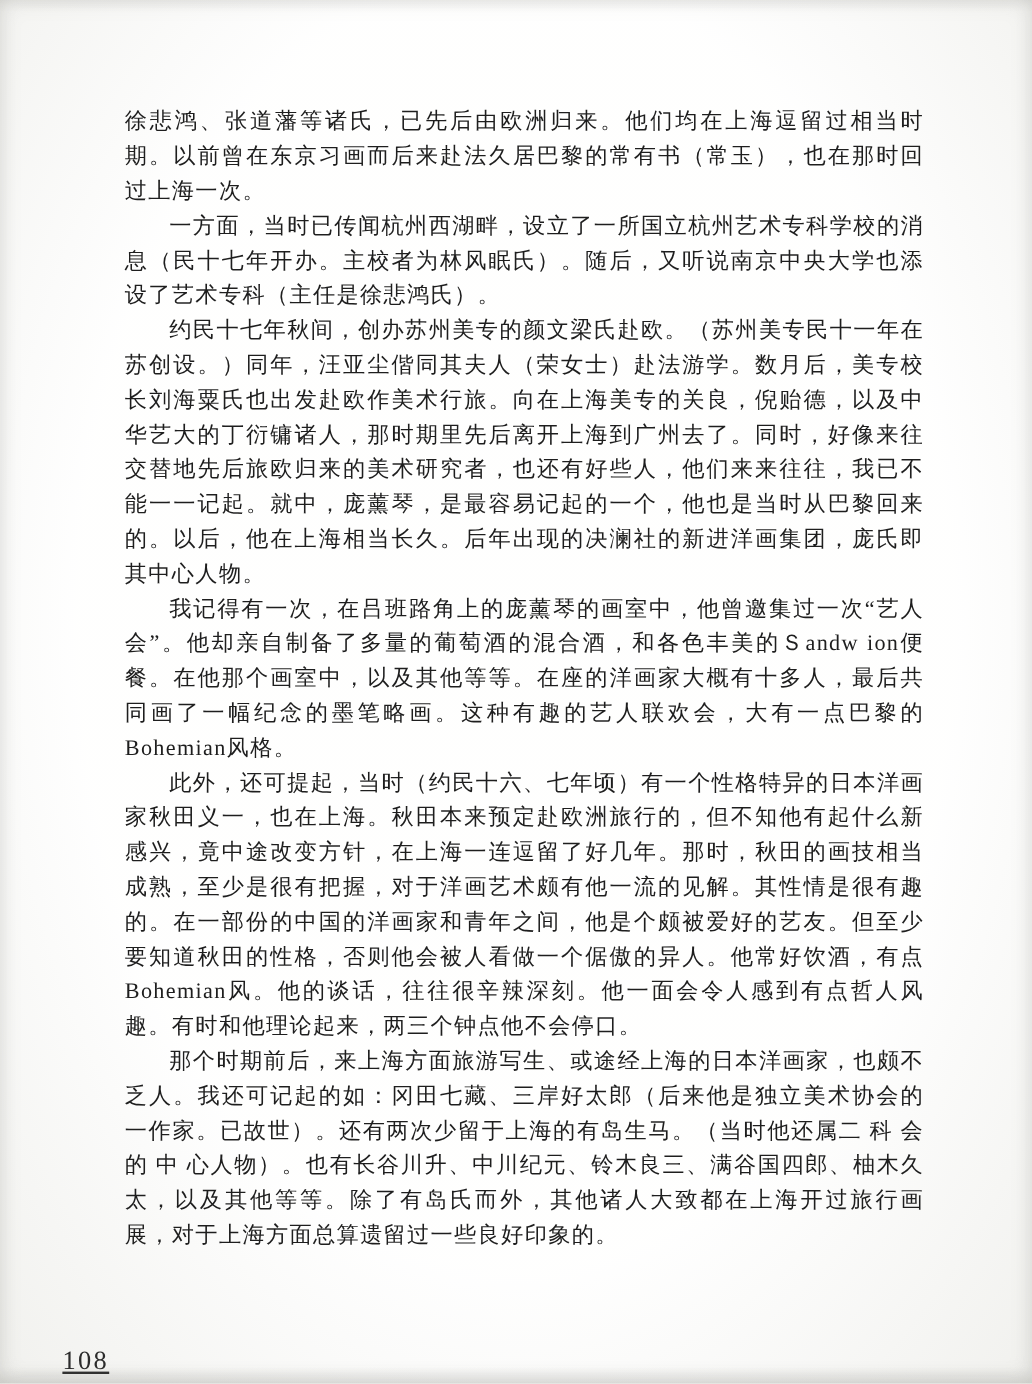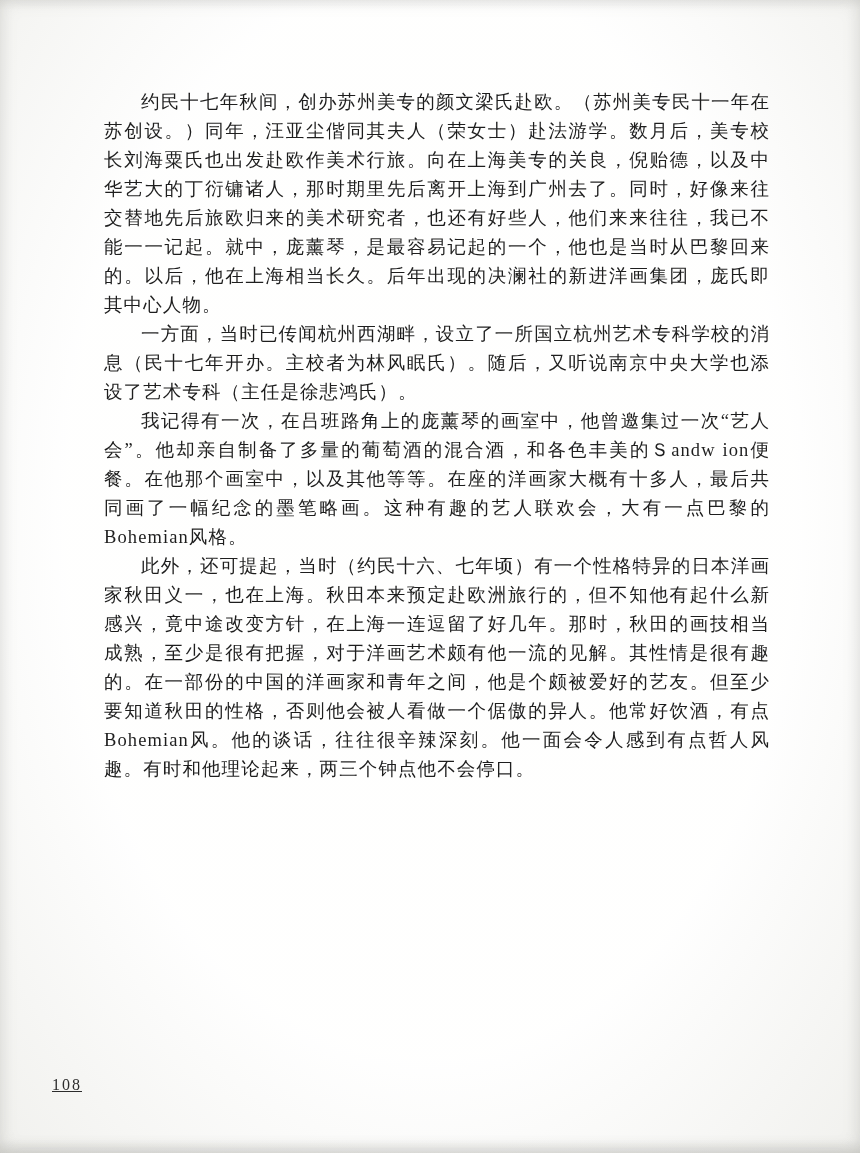--- a/index.html
+++ b/index.html
@@ -36,22 +36,22 @@
   .para {
     margin: 0;
     text-indent: 2em;
   }
   .para.first {
     text-indent: 0;
   }
   .page-number {
     position: absolute;
     left: 52px;
-    top: 1076px;
-    font-size: 16px;
+    top: 1121px;
+    font-size: 22px;
     letter-spacing: 2px;
     color: #2c2c2c;
     text-decoration: underline;
   }
   
   .edge-smudge-top {
     position: absolute;
     top: 0; left: 0; right: 0;
     height: 10px;
     background: linear-gradient(to bottom, rgba(150,150,145,0.10), rgba(150,150,145,0));
@@ -63,22 +63,24 @@
     background: linear-gradient(to top, rgba(140,140,135,0.14), rgba(140,140,135,0));
   }
 </style>
 </head>
 <body>
 
 <div class="scan-page">
   <div class="edge-smudge-top"></div>
 
   <div class="text-block">
+    <p class="para first">徐悲鸿、张道藩等诸氏，已先后由欧洲归来。他们均在上海逗留过相当时期。以前曾在东京习画而后来赴法久居巴黎的常有书（常玉），也在那时回过上海一次。</p>
+    <p class="para">一方面，当时已传闻杭州西湖畔，设立了一所国立杭州艺术专科学校的消息（民十七年开办。主校者为林风眠氏）。随后，又听说南京中央大学也添设了艺术专科（主任是徐悲鸿氏）。</p>
     <p class="para">约民十七年秋间，创办苏州美专的颜文梁氏赴欧。（苏州美专民十一年在苏创设。）同年，汪亚尘偕同其夫人（荣女士）赴法游学。数月后，美专校长刘海粟氏也出发赴欧作美术行旅。向在上海美专的关良，倪贻德，以及中华艺大的丁衍镛诸人，那时期里先后离开上海到广州去了。同时，好像来往交替地先后旅欧归来的美术研究者，也还有好些人，他们来来往往，我已不能一一记起。就中，庞薰琴，是最容易记起的一个，他也是当时从巴黎回来的。以后，他在上海相当长久。后年出现的决澜社的新进洋画集团，庞氏即其中心人物。</p>
-    <p class="para">一方面，当时已传闻杭州西湖畔，设立了一所国立杭州艺术专科学校的消息（民十七年开办。主校者为林风眠氏）。随后，又听说南京中央大学也添设了艺术专科（主任是徐悲鸿氏）。</p>
     <p class="para">我记得有一次，在吕班路角上的庞薰琴的画室中，他曾邀集过一次“艺人会”。他却亲自制备了多量的葡萄酒的混合酒，和各色丰美的Ｓandw ion便餐。在他那个画室中，以及其他等等。在座的洋画家大概有十多人，最后共同画了一幅纪念的墨笔略画。这种有趣的艺人联欢会，大有一点巴黎的Bohemian风格。</p>
     <p class="para">此外，还可提起，当时（约民十六、七年顷）有一个性格特异的日本洋画家秋田义一，也在上海。秋田本来预定赴欧洲旅行的，但不知他有起什么新感兴，竟中途改变方针，在上海一连逗留了好几年。那时，秋田的画技相当成熟，至少是很有把握，对于洋画艺术颇有他一流的见解。其性情是很有趣的。在一部份的中国的洋画家和青年之间，他是个颇被爱好的艺友。但至少要知道秋田的性格，否则他会被人看做一个倨傲的异人。他常好饮酒，有点Bohemian风。他的谈话，往往很辛辣深刻。他一面会令人感到有点哲人风趣。有时和他理论起来，两三个钟点他不会停口。</p>
+    <p class="para">那个时期前后，来上海方面旅游写生、或途经上海的日本洋画家，也颇不乏人。我还可记起的如：冈田七藏、三岸好太郎（后来他是独立美术协会的一作家。已故世）。还有两次少留于上海的有岛生马。（当时他还属二 科 会 的 中 心人物）。也有长谷川升、中川纪元、铃木良三、满谷国四郎、柚木久太，以及其他等等。除了有岛氏而外，其他诸人大致都在上海开过旅行画展，对于上海方面总算遗留过一些良好印象的。</p>
   </div>
 
   <div class="page-number">108</div>
 
   <div class="edge-smudge-bottom"></div>
 </div>
 
 </body></html>

